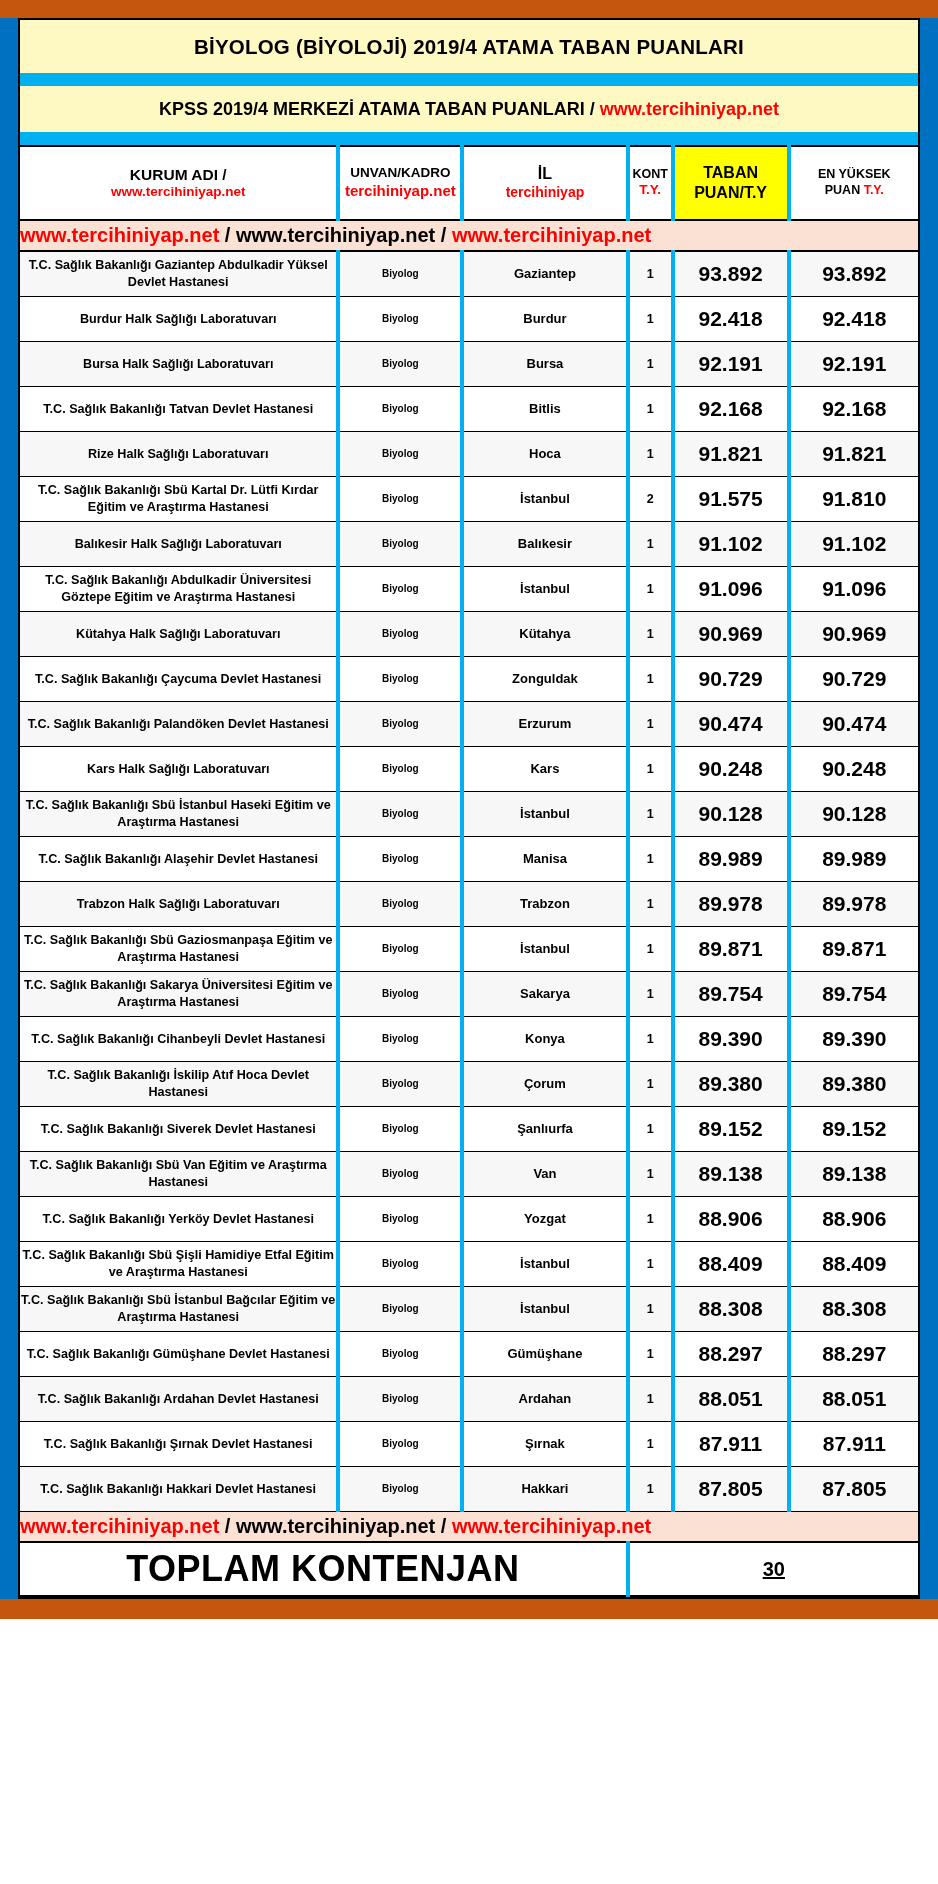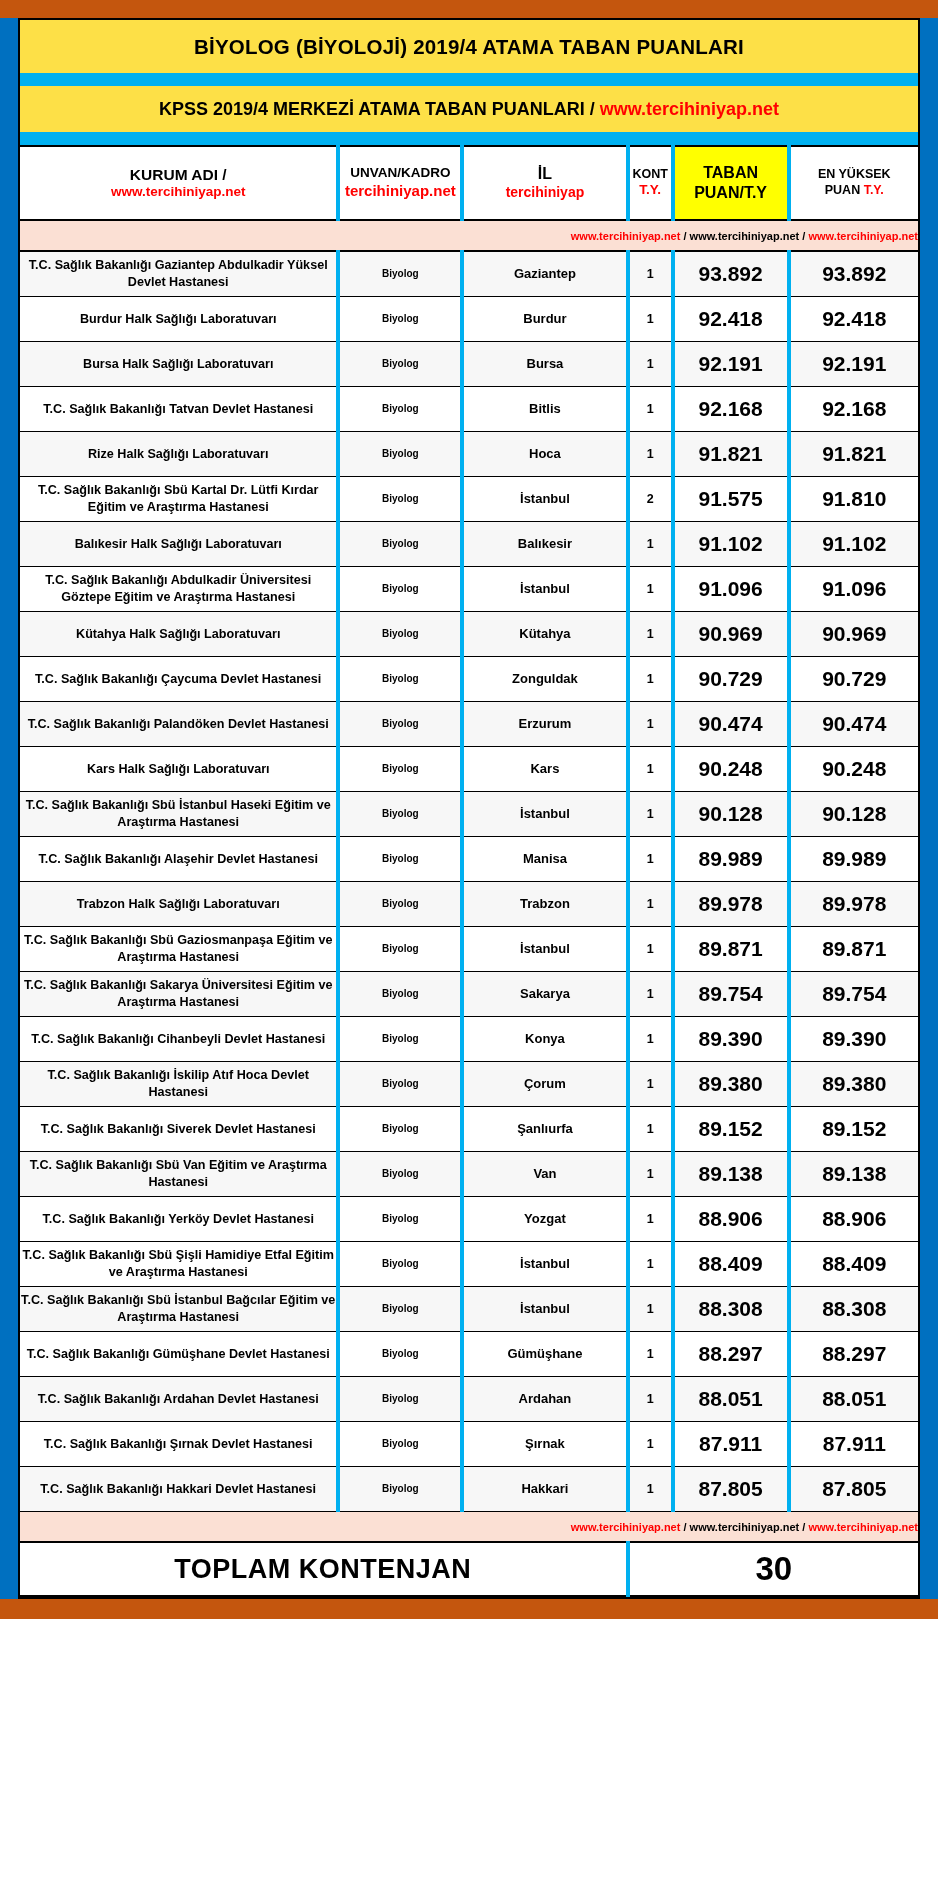--- a/index.html
+++ b/index.html
@@ -26,21 +26,21 @@
   .bar-orange.bottom { height: 20px; }
 
   
   .frame {
     background: #0070C0;
     padding: 0 18px 0 18px;
     box-sizing: border-box;
     width: 100%;
   }
   .inner {
-    background: #fde047;
+    background: #fef9c3;
     border: 2px solid #000000;
     box-sizing: border-box;
     width: 100%;
   }
 
   
   .title-main {
     text-align: center;
     font-size: 20.5px;
     font-weight: bold;
@@ -96,22 +96,22 @@
   .hdr-taban {
     background: #FFFF00 !important;
     font-size: 16px;
   }
   .hdr-enyuksek { font-size: 12.5px; }
   .hdr-line { display:block; }
 
   
   .wm td {
     background: #FBE0D4;
-    text-align: right;
-    font-size: 11px;
+    text-align: left;
+    font-size: 20px;
     font-weight: bold;
     height: 29px;
     color: #000;
     border-bottom: 2px solid #000;
   }
   .wm.top td { border-top: 0; }
 
   
   tr.drow td {
     border-bottom: 1px solid #000;
@@ -133,22 +133,22 @@
   
   .total td {
     border-top: 2px solid #000;
     border-bottom: 2px solid #000;
     background: #ffffff;
     text-align: center;
     height: 52px;
     font-weight: bold;
     color: #000;
   }
-  .total .lbl { font-size: 27px; letter-spacing: 0.5px; }
-  .total .val { font-size: 33px; }
+  .total .lbl { font-size: 36px; letter-spacing: 0.5px; }
+  .total .val { font-size: 20px; text-decoration: underline; }
 </style>
 </head>
 <body>
 
 <div class="page">
 
   <div class="bar-orange"></div>
 
   <div class="frame">
     <div class="inner">

